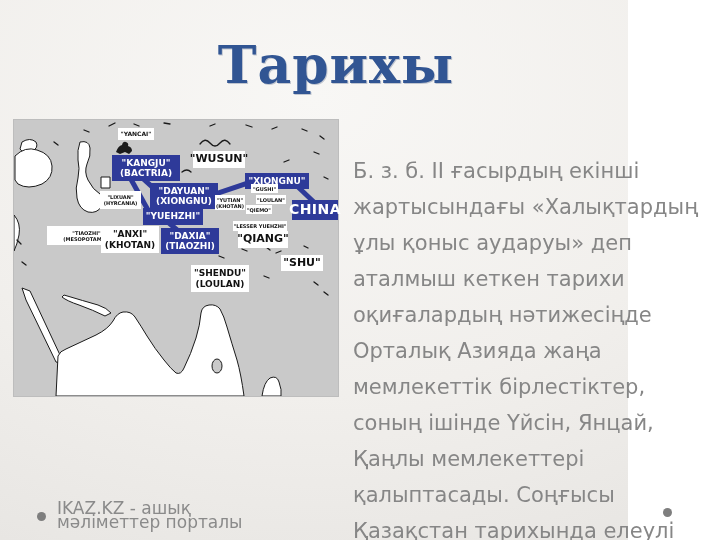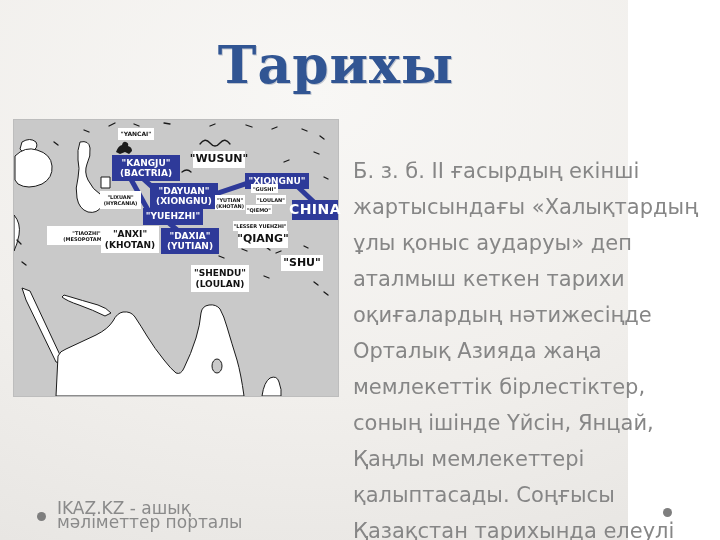--- a/index.html
+++ b/index.html
@@ -146,21 +146,21 @@
         <span>(MESOPOTAMIA)</span>
       </div>
 
     <div class="map-label lbl-white lbl-md" style="left:87px;top:106px;width:58px;height:27px;">
         <span>"ANXI"</span>
         <span>(KHOTAN)</span>
       </div>
 
     <div class="map-label lbl-blue lbl-md" style="left:147px;top:108px;width:58px;height:26px;">
         <span>"DAXIA"</span>
-        <span>(YUTIAN)</span>
+        <span>(TIAOZHI)</span>
       </div>
 
     <div class="map-label lbl-white lbl-xs" style="left:237px;top:64px;width:27px;height:9px;">
         <span>"GUSHI"</span>
       </div>
 
     <div class="map-label lbl-white lbl-xs" style="left:201px;top:75px;width:30px;height:15px;">
         <span>"YUTIAN"</span>
         <span>(KHOTAN)</span>
       </div>

